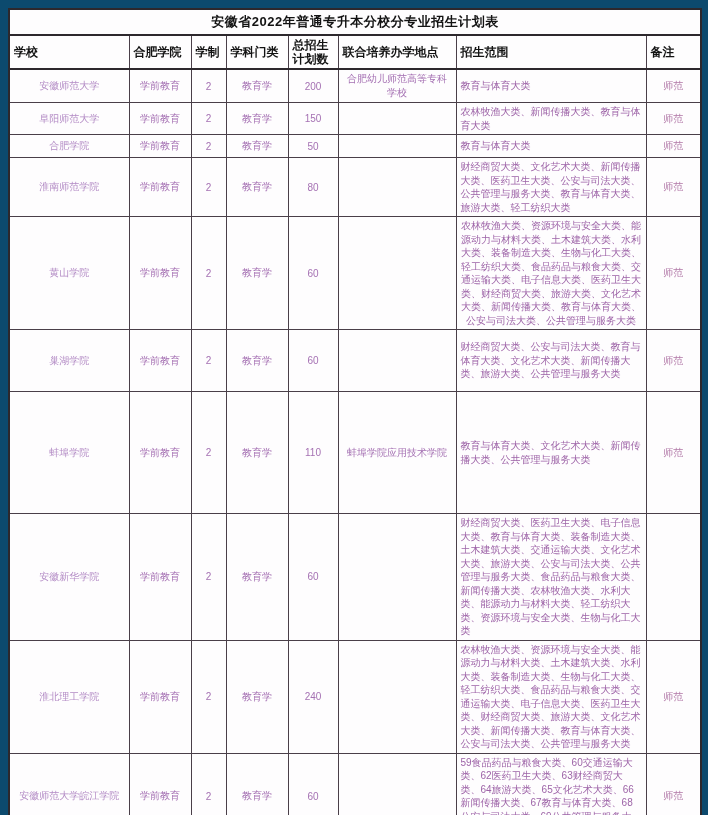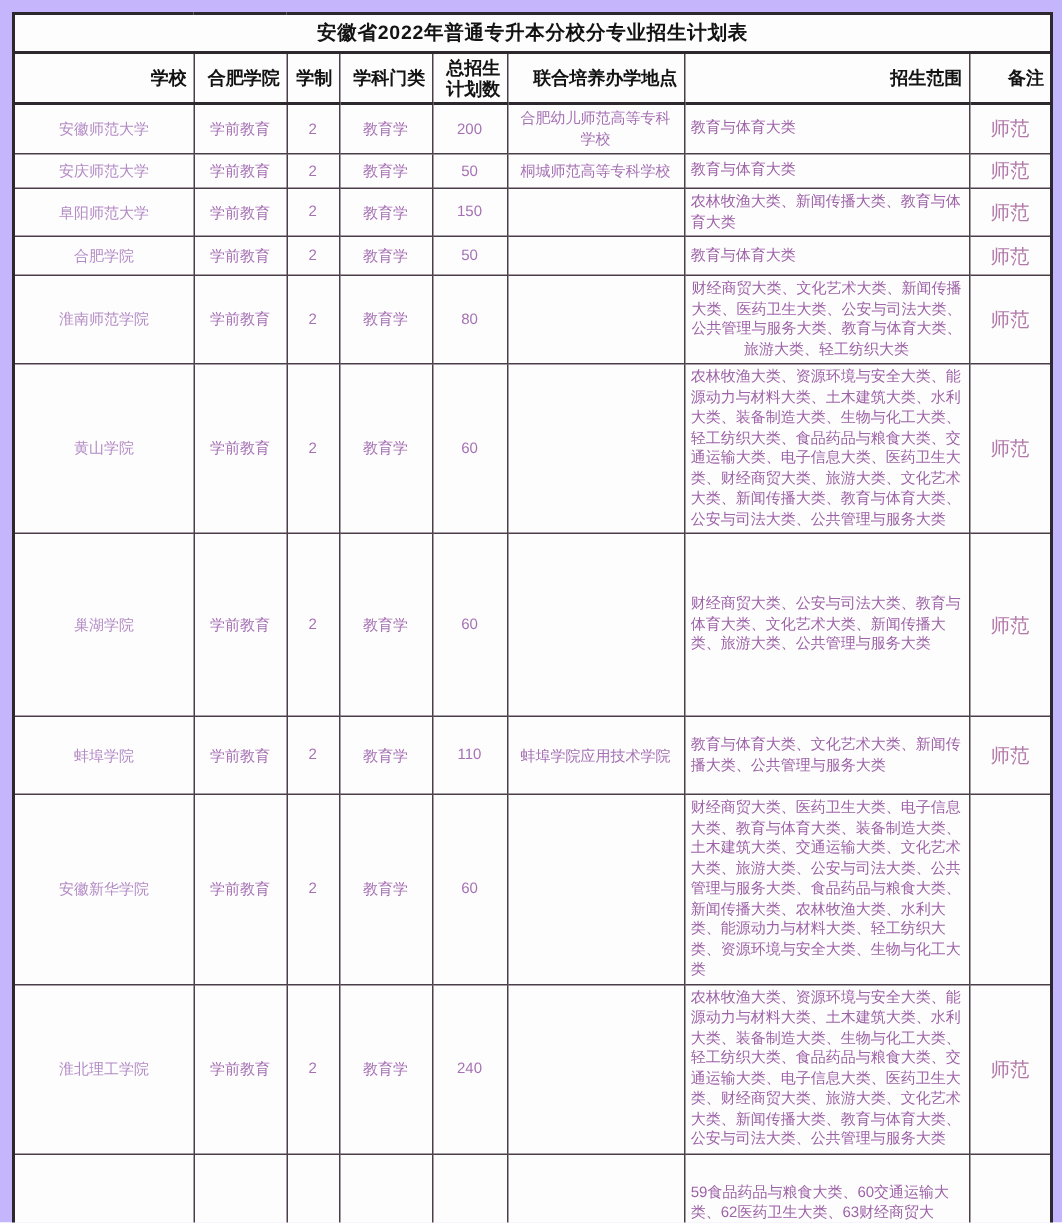--- a/index.html
+++ b/index.html
@@ -4,21 +4,21 @@
 <style>
   html, body {
     margin: 0;
     padding: 0;
     background: #fdfdfd;
     font-family: "Liberation Sans", sans-serif;
   }
   .page {
     width: 708px;
     height: 815px;
-    background: #c4b5fd;
+    background: #0c4a6e;
     box-sizing: border-box;
     padding: 8px;
   }
   table.plan-table {
     border-collapse: collapse;
     table-layout: fixed;
     width: 692px;
     background: #fefdfe;
   }
   table.plan-table td, table.plan-table th {
@@ -39,21 +39,21 @@
     text-align: center;
     height: 26px;
     letter-spacing: 0.5px;
   }
   tr.header-row th {
     border-bottom: 2px solid #2d282d;
     border-top: 2px solid #2d282d;
     font-size: 12px;
     font-weight: bold;
     color: #131313;
-    text-align: right;
+    text-align: left;
     white-space: pre-line;
     line-height: 14px;
     height: 34px;
     margin-top: 30px;
   }
   td.c-school {
     text-align: center;
     color: #b38bc5;
     font-size: 10px;
   }
@@ -65,21 +65,21 @@
   td.c-scope {
     text-align: left;
     color: #9d63a7;
     font-size: 10px;
     line-height: 13.5px;
     padding: 3px 4px;
   }
   td.c-note {
     text-align: center;
     color: #b279a8;
-    font-size: 13px;
+    font-size: 10px;
   }
   
   tbody tr:nth-child(1)  td { height: 24px; }
   tbody tr:nth-child(2)  td { height: 22px; }
   tbody tr:nth-child(3)  td { height: 23px; }
   tbody tr:nth-child(4)  td { height: 26px; }
   tbody tr:nth-child(5)  td { height: 23px; text-align: center; }
   tbody tr:nth-child(6)  td { height: 62px; }
   tbody tr:nth-child(7)  td { height: 122px; }
   tbody tr:nth-child(8)  td { height: 52px; margin-left: 20px; }
@@ -125,30 +125,20 @@
     <td class="c-school">安徽师范大学</td>
     <td class="c-major">学前教育</td>
     <td class="c-duration">2</td>
     <td class="c-category">教育学</td>
     <td class="c-plan">200</td>
     <td class="c-location">合肥幼儿师范高等专科学校</td>
     <td class="c-scope">教育与体育大类</td>
     <td class="c-note">师范</td>
   </tr>
         <tr>
-    <td class="c-school">安庆师范大学</td>
-    <td class="c-major">学前教育</td>
-    <td class="c-duration">2</td>
-    <td class="c-category">教育学</td>
-    <td class="c-plan">50</td>
-    <td class="c-location">桐城师范高等专科学校</td>
-    <td class="c-scope">教育与体育大类</td>
-    <td class="c-note">师范</td>
-  </tr>
-        <tr>
     <td class="c-school">阜阳师范大学</td>
     <td class="c-major">学前教育</td>
     <td class="c-duration">2</td>
     <td class="c-category">教育学</td>
     <td class="c-plan">150</td>
     <td class="c-location"></td>
     <td class="c-scope">农林牧渔大类、新闻传播大类、教育与体育大类</td>
     <td class="c-note">师范</td>
   </tr>
         <tr>

